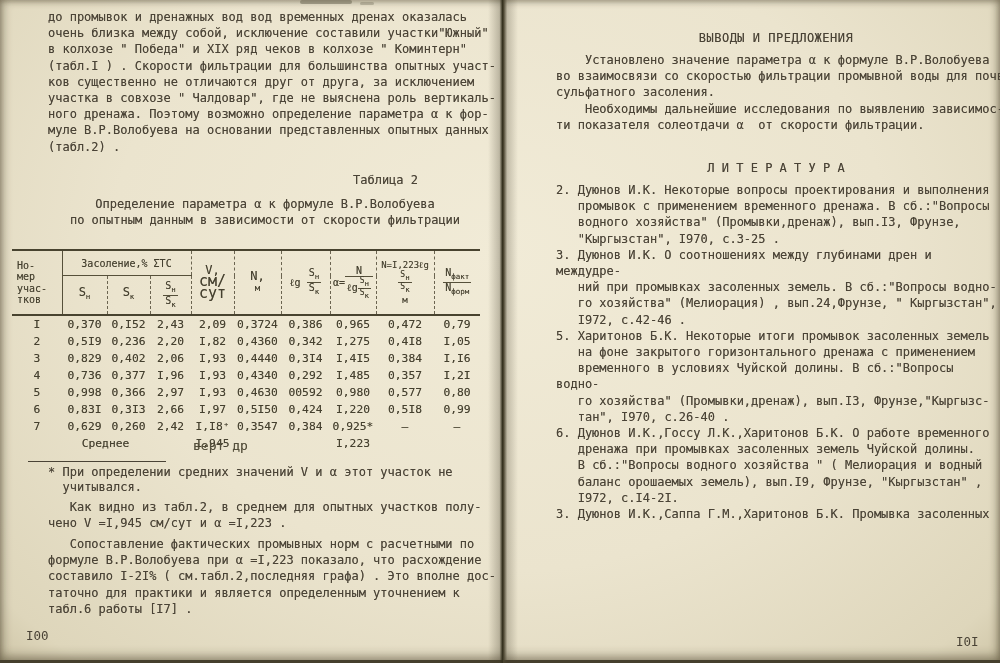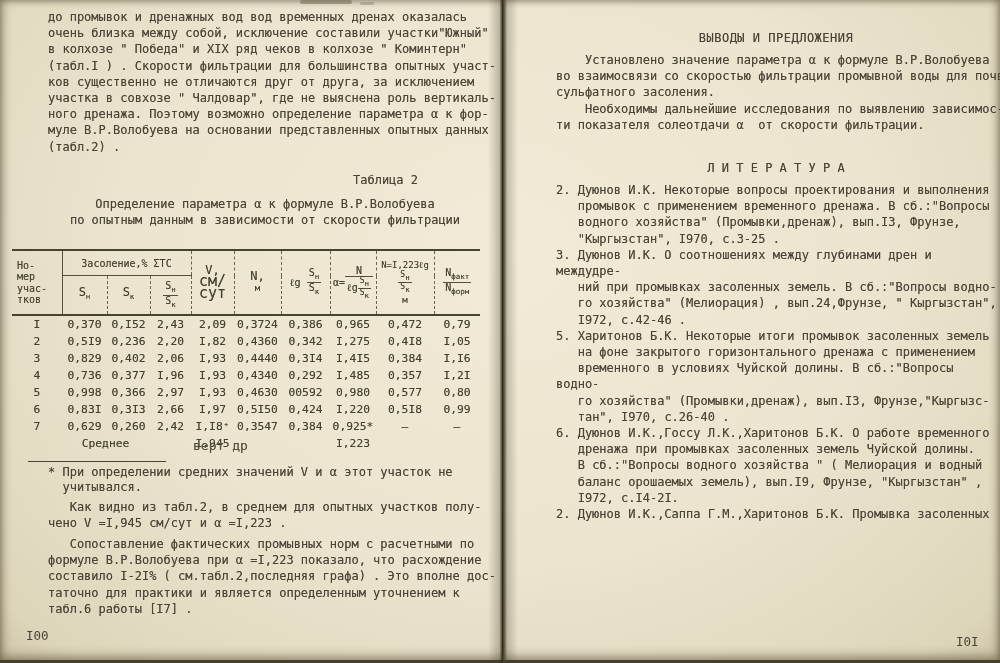--- a/index.html
+++ b/index.html
@@ -250,21 +250,21 @@
       <div class="txt" style="position:static">5. Харитонов Б.К. Некоторые итоги промывок засоленных земель
    на фоне закрытого горизонтального дренажа с применением
    временного в условиях Чуйской долины. В сб.:"Вопросы водно-
    го хозяйства" (Промывки,дренаж), вып.I3, Фрунзе,"Кыргызс-
    тан", I970, с.26-40 .</div>
       <div class="txt" style="position:static">6. Дуюнов И.К.,Госсу Л.К.,Харитонов Б.К. О работе временного
    дренажа при промывках засоленных земель Чуйской долины.
    В сб.:"Вопросы водного хозяйства " ( Мелиорация и водный
    баланс орошаемых земель), вып.I9, Фрунзе, "Кыргызстан" ,
    I972, с.I4-2I.</div>
-      <div class="txt" style="position:static">2. Дуюнов И.К.,Саппа Г.М.,Харитонов Б.К. Промывка засоленных</div>
+      <div class="txt" style="position:static">3. Дуюнов И.К.,Саппа Г.М.,Харитонов Б.К. Промывка засоленных</div>
     </div>
     <div class="pagenum" style="left:956px;top:634px">I0I</div>
   </div>
 
   <div class="gutter"></div>
   <div class="smudge" style="left:300px;top:0;width:52px;height:4px"></div>
   <div class="smudge" style="left:360px;top:2px;width:14px;height:3px;opacity:.35"></div>
 
 </div>
 

